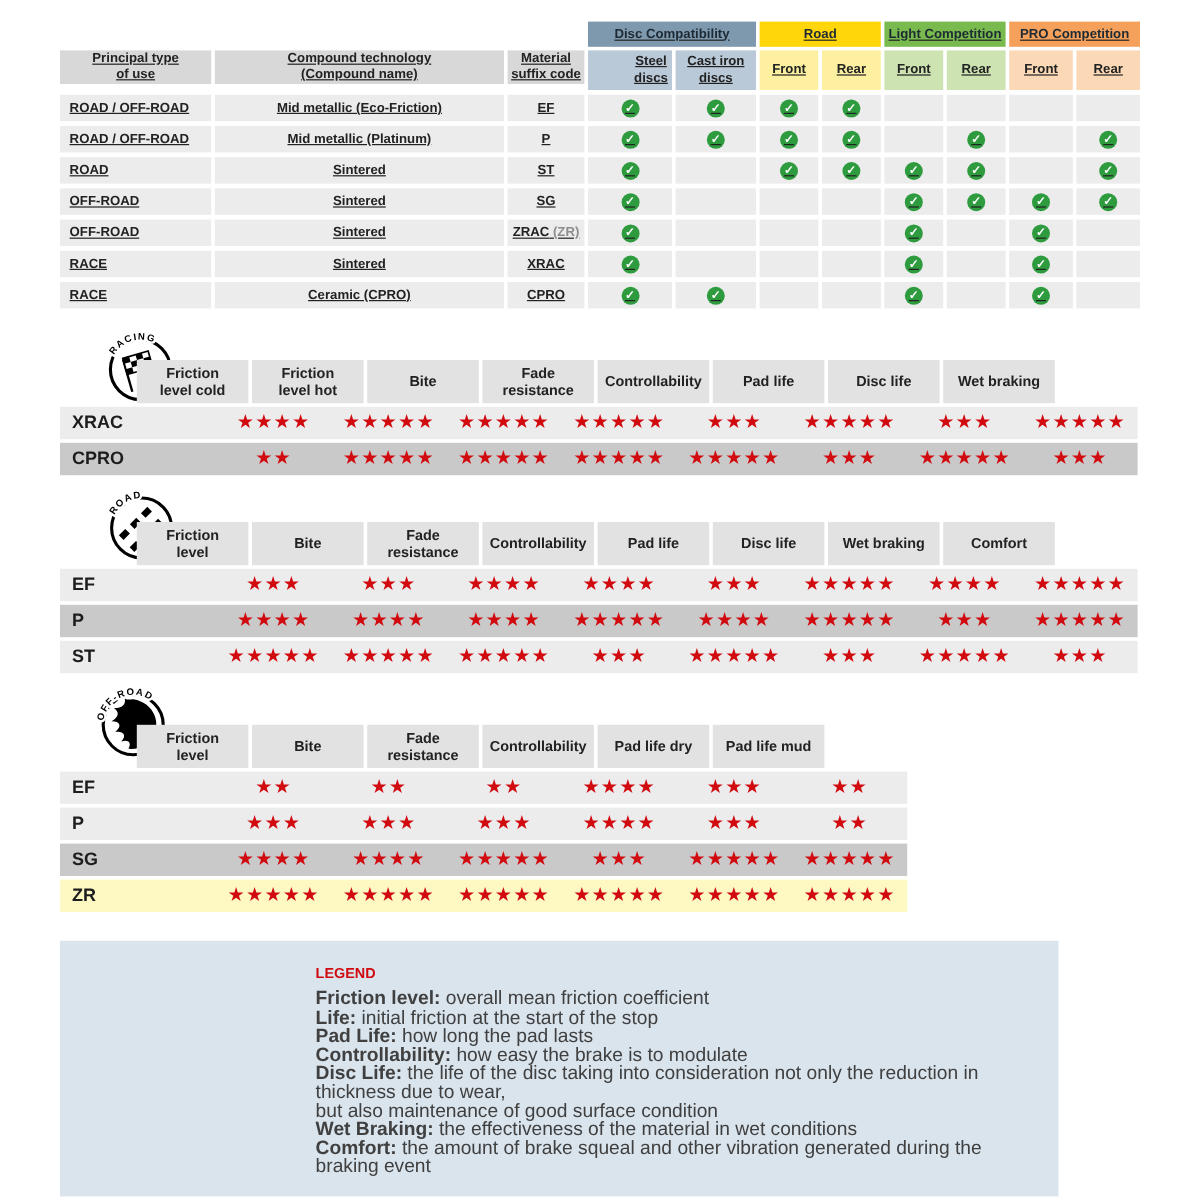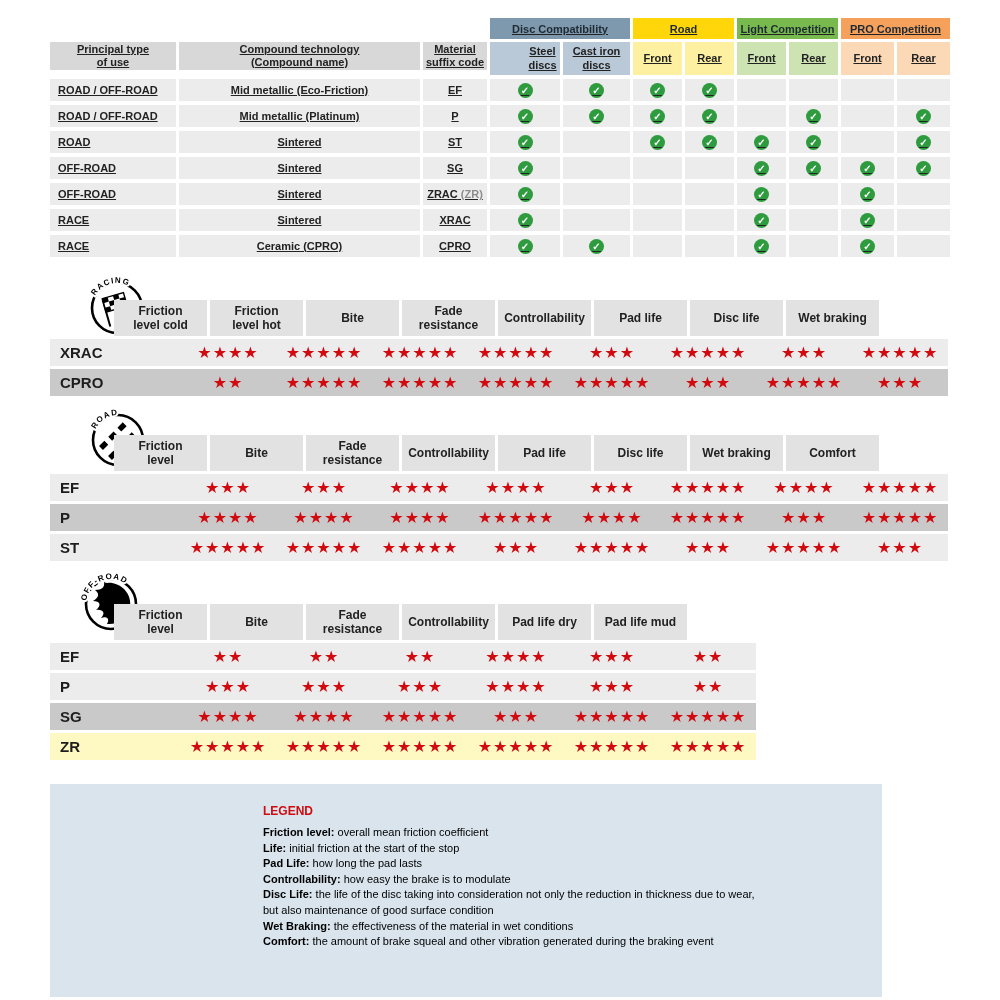--- a/index.html
+++ b/index.html
@@ -43,21 +43,21 @@
           line-height: 1.2; padding: 0 2px; }
   .srow { margin-top: 3px; height: 27px; display: grid; align-items: center; }
   .slabel { font-size: 15px; font-weight: bold; padding-left: 10px; color: #1d1d1d; }
   .scell { text-align: center; color: var(--star-red); font-size: 16px;
            letter-spacing: 1px; line-height: 27px; }
 
   
   #legend { position: absolute; left: 50px; top: 772px; width: 832px; height: 213px;
             background: var(--legend-bg); padding: 20px 20px 0 213px; margin-top: 12px; }
   .legend-title { color: var(--star-red); font-weight: bold; font-size: 12px; margin-bottom: 7px; }
-  .legend-line { font-size: 11px; line-height: 15.6px; color: #000000; }
+  .legend-line { font-size: 16px; line-height: 15.6px; color: #404040; }
   .legend-line b { font-weight: bold; }
 
   
   .arc-text { font-family: "Liberation Sans", sans-serif; font-size: 8px; font-weight: bold;
               letter-spacing: 1.2px; fill: #000; stroke: #fff; stroke-width: 4px; paint-order: stroke; }
 </style>
 </head>
 <body>
 
 <div class="sheet">

